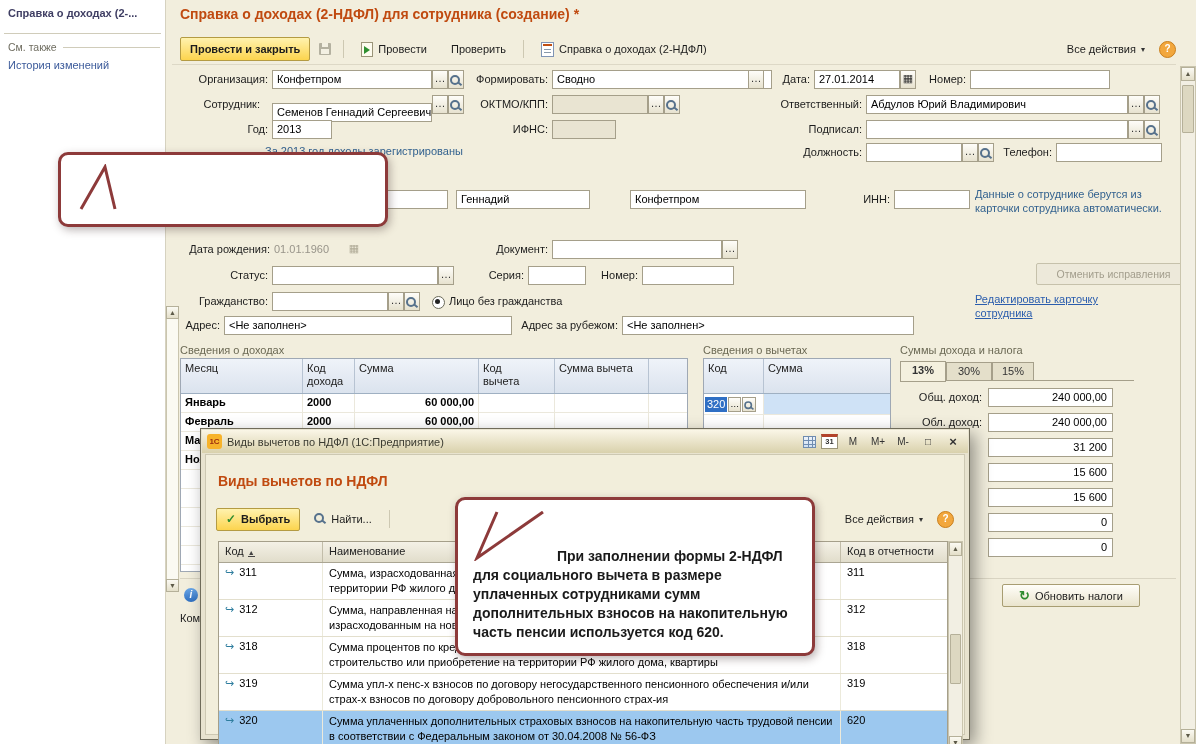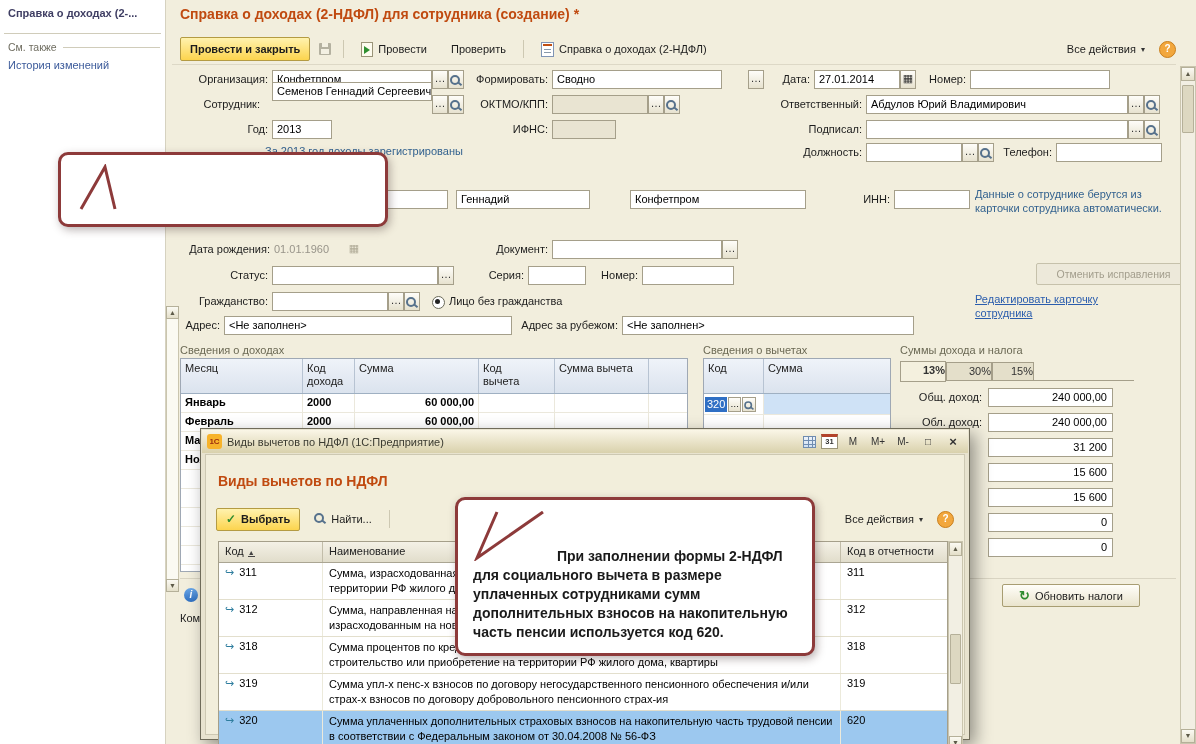--- a/index.html
+++ b/index.html
@@ -30,21 +30,21 @@
   .repi:before{content:"";position:absolute;left:1px;right:1px;top:1px;height:2px;background:#c14f12}
   .repi:after{content:"";position:absolute;left:2px;right:2px;top:6px;height:1px;background:#8899aa;box-shadow:0 3px 0 #8899aa}
   .tbl{position:absolute;background:#fff;border:1px solid #9fa8b4;box-sizing:border-box;overflow:hidden}
   .thead{display:flex;background:linear-gradient(#eff3f9,#dbe3ee);border-bottom:1px solid #9fb0c2}
   .th{box-sizing:border-box;font-size:11px;line-height:13px;color:#222;padding:3px 4px;border-right:1px solid #b7c3d2;overflow:hidden}
   .trow{display:flex;height:18px;border-bottom:1px solid #ebe8dc}
   .td{box-sizing:border-box;font-size:11px;line-height:15px;padding:1px 4px;border-right:1px solid #ebe8dc;overflow:hidden;white-space:nowrap}
   .num{text-align:right}
   .bold{font-weight:bold}
   .selblue{background:#2f6fc4;color:#fff;padding:0 2px}
-  .tab{position:absolute;box-sizing:border-box;height:19px;border:1px solid #a59f8a;background:#e4dfca;font-size:11px;text-align:right;line-height:17px;color:#333}
+  .tab{position:absolute;box-sizing:border-box;height:19px;border:1px solid #a59f8a;background:#e4dfca;font-size:11px;text-align:center;line-height:17px;color:#333}
   .tab.active{background:#f4f0de;font-weight:bold;height:21px;z-index:2}
   .tfield{position:absolute;width:125px;height:19px;box-sizing:border-box;background:#fff;border:1px solid #a59f8a;font-size:11px;text-align:right;padding:2px 5px}
   .link{position:absolute;color:#2b5dad;text-decoration:underline;font-size:11px;cursor:pointer}
   .note{position:absolute;color:#33628f;font-size:11px}
   .sectitle{position:absolute;font-size:11px;color:#6b6954}
   .infoc{position:absolute;width:14px;height:14px;border-radius:50%;background:linear-gradient(#6aa7e8,#2f6fc0);color:#fff;font-size:10px;font-weight:bold;font-style:italic;text-align:center;line-height:14px}
   .radio{position:absolute;width:11px;height:11px;border-radius:50%;border:1px solid #6a6a5a;background:#fff}
   .radio:after{content:"";position:absolute;left:2px;top:2px;width:5px;height:5px;background:#222;border-radius:50%}
   .sbar{position:absolute;background:#f2efe3;border:1px solid #cac5ae;box-sizing:border-box}
   .sbtn{position:absolute;width:14px;height:14px;background:linear-gradient(#fbfaf3,#e4dfc9);border:1px solid #b5b099;box-sizing:border-box;font-size:7px;text-align:center;line-height:12px;color:#5d5a48}
@@ -117,30 +117,30 @@
       </div>
     <div class="help-circle">?</div>
   </div>
   <div class="abs" style="left:172px;top:64px;width:1004px;height:1px;background:#ddd8c6"></div>
 
   <div class="lbl" style="left:180px;top:73px;width:88px">Организация:</div>
   <div class="fld" style="left:272px;top:70px;width:160px">Конфетпром</div>
   <div class="mini" style="left:432px;top:70px">…</div>
   <div class="mini" style="left:448px;top:70px"><span class="lens" style="margin-top:3px"></span></div>
   <div class="lbl" style="left:470px;top:73px;width:78px">Формировать:</div>
-  <div class="fld" style="left:552px;top:70px;width:170px">Сводно</div>
+  <div class="fld" style="left:552px;top:70px;width:220px">Сводно</div>
   <div class="mini" style="left:748px;top:70px">…</div>
   <div class="lbl" style="left:774px;top:73px;width:36px">Дата:</div>
   <div class="fld" style="left:814px;top:70px;width:86px">27.01.2014</div>
   <div class="mini" style="left:900px;top:70px">▦</div>
   <div class="lbl" style="left:924px;top:73px;width:42px">Номер:</div>
   <div class="fld" style="left:970px;top:70px;width:140px"></div>
 
   <div class="lbl" style="left:172px;top:98px;width:88px">Сотрудник:</div>
-  <div class="fld" style="left:272px;top:82px;width:160px">Семенов Геннадий Сергеевич</div>
+  <div class="fld" style="left:272px;top:103px;width:160px">Семенов Геннадий Сергеевич</div>
   <div class="mini" style="left:432px;top:95px">…</div>
   <div class="mini" style="left:448px;top:95px"><span class="lens" style="margin-top:3px"></span></div>
   <div class="lbl" style="left:470px;top:98px;width:78px">ОКТМО/КПП:</div>
   <div class="fld dis" style="left:552px;top:95px;width:96px"></div>
   <div class="mini" style="left:648px;top:95px">…</div>
   <div class="mini" style="left:664px;top:95px"><span class="lens" style="margin-top:3px"></span></div>
   <div class="lbl" style="left:766px;top:98px;width:96px">Ответственный:</div>
   <div class="fld" style="left:866px;top:95px;width:262px">Абдулов Юрий Владимирович</div>
   <div class="mini" style="left:1128px;top:95px">…</div>
   <div class="mini" style="left:1144px;top:95px"><span class="lens" style="margin-top:3px"></span></div>

